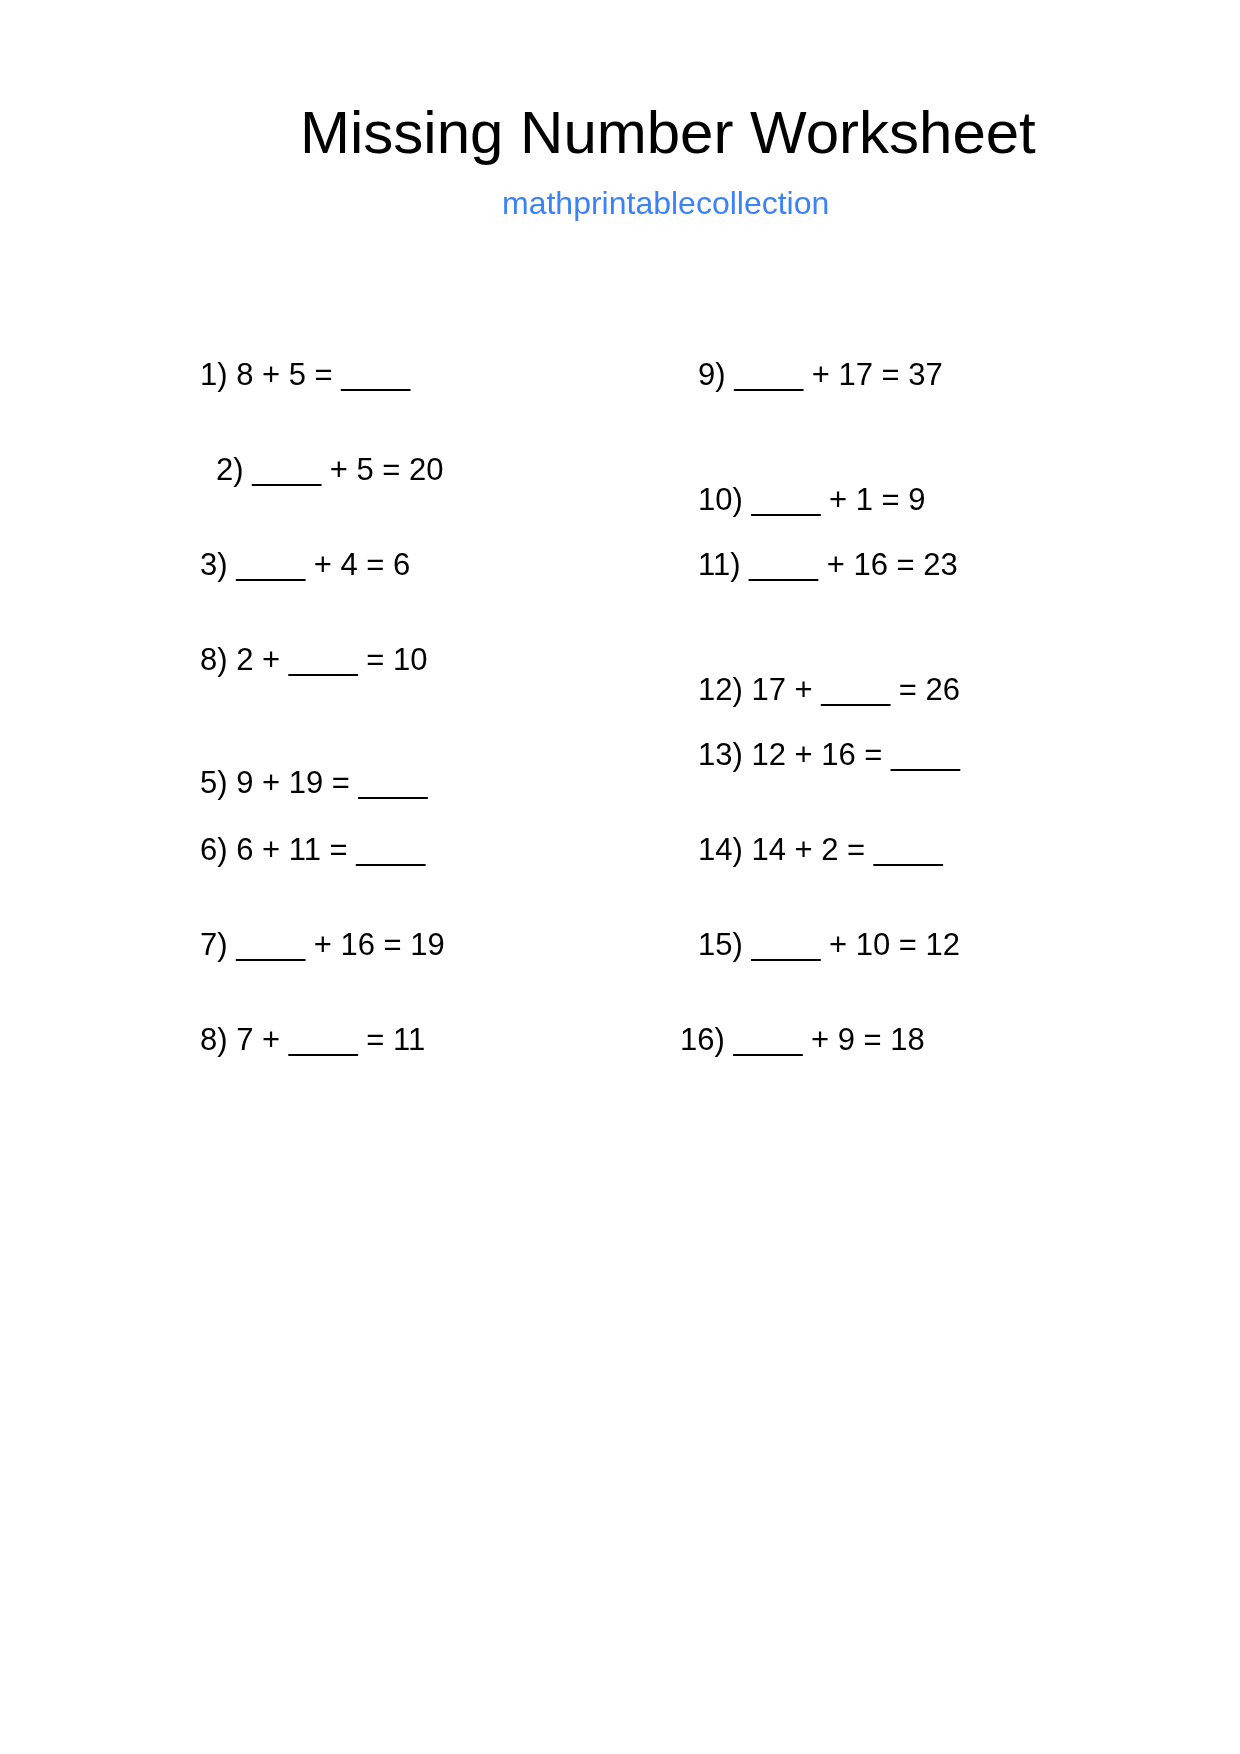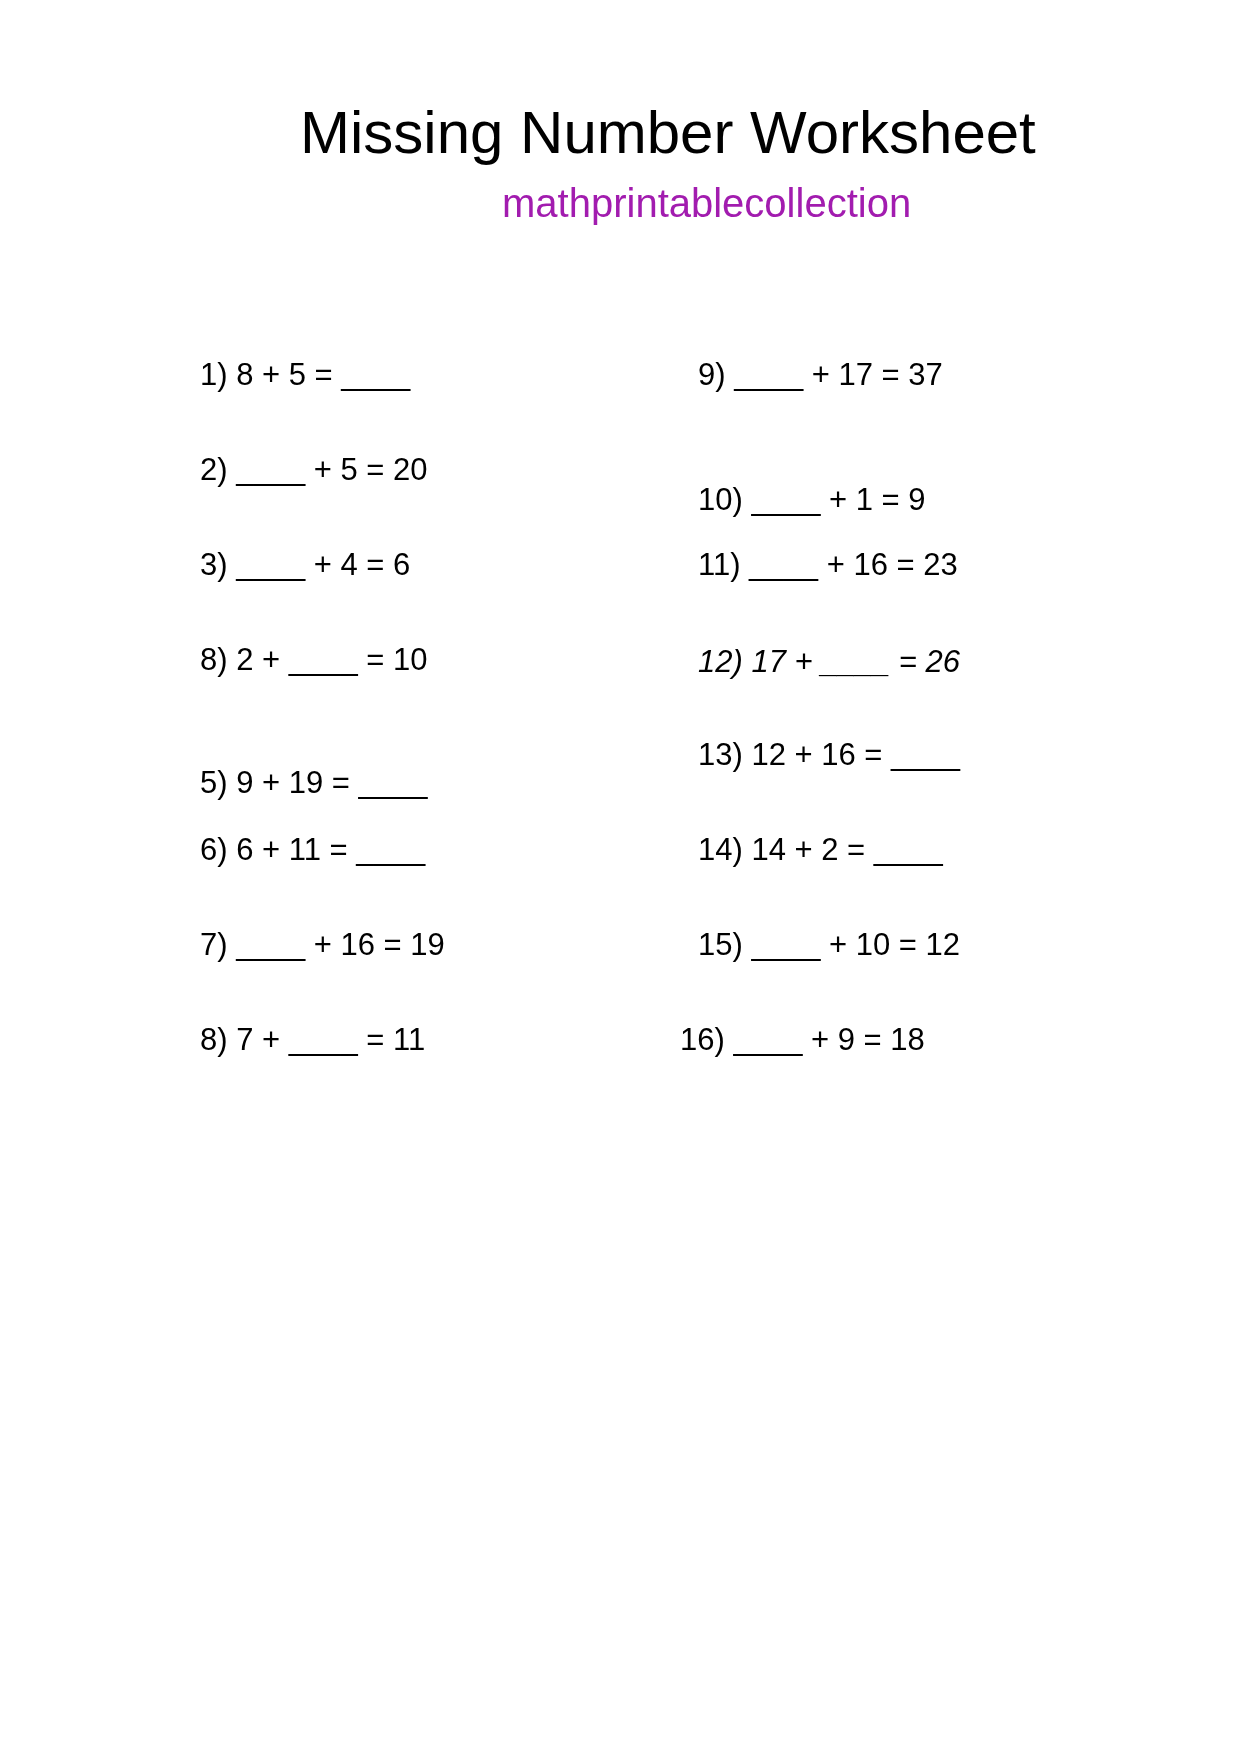--- a/index.html
+++ b/index.html
@@ -1,41 +1,41 @@
 <!DOCTYPE html>
 <html><head>
   <meta charset="utf-8">
   <style>
     html, body { margin: 0; padding: 0; background: #ffffff; }
     body { width: 1240px; height: 1754px; position: relative; overflow: hidden; font-family: "Liberation Sans", sans-serif; color: #000; }
     .title { position: absolute; left: 300px; top: 98px; font-size: 60px; line-height: 70px; white-space: nowrap; }
-    .subtitle { position: absolute; left: 502px; top: 180px; font-size: 40px; line-height: 46px; color: #a21caf; white-space: nowrap; }
+    .subtitle { position: absolute; left: 502px; top: 180px; font-size: 32px; line-height: 46px; color: #3b82f6; white-space: nowrap; }
     .problem { position: absolute; font-size: 31px; line-height: 50px; white-space: nowrap; }
   </style>
 </head>
 <body>
 
 <div>
   <div class="title">Missing Number Worksheet</div>
   <div class="subtitle">mathprintablecollection</div>
 
   <div>
     <div class="problem" style="left:200px; top:350px;">1) 8 + 5 = ____</div>
-    <div class="problem" style="left:200px; top:445px;">2) ____ + 5 = 20</div>
+    <div class="problem" style="left:216px; top:445px;">2) ____ + 5 = 20</div>
     <div class="problem" style="left:200px; top:540px;">3) ____ + 4 = 6</div>
     <div class="problem" style="left:200px; top:635px;">8) 2 + ____ = 10</div>
     <div class="problem" style="left:200px; top:730px;margin-top:28px;">5) 9 + 19 = ____</div>
     <div class="problem" style="left:200px; top:825px;">6) 6 + 11 = ____</div>
     <div class="problem" style="left:200px; top:920px;">7) ____ + 16 = 19</div>
     <div class="problem" style="left:200px; top:1015px;">8) 7 + ____ = 11</div>
   </div>
 
   <div>
     <div class="problem" style="left:698px; top:350px;text-align:center;">9) ____ + 17 = 37</div>
     <div class="problem" style="left:698px; top:445px;margin-top:30px;">10) ____ + 1 = 9</div>
     <div class="problem" style="left:698px; top:540px;">11) ____ + 16 = 23</div>
-    <div class="problem" style="left:698px; top:637px;font-style:italic;">12) 17 + ____ = 26</div>
+    <div class="problem" style="left:698px; top:665px;">12) 17 + ____ = 26</div>
     <div class="problem" style="left:698px; top:730px;">13) 12 + 16 = ____</div>
     <div class="problem" style="left:698px; top:825px;">14) 14 + 2 = ____</div>
     <div class="problem" style="left:698px; top:920px;">15) ____ + 10 = 12</div>
     <div class="problem" style="left:680px; top:1015px;">16) ____ + 9 = 18</div>
   </div>
 </div>
 
 </body></html>

